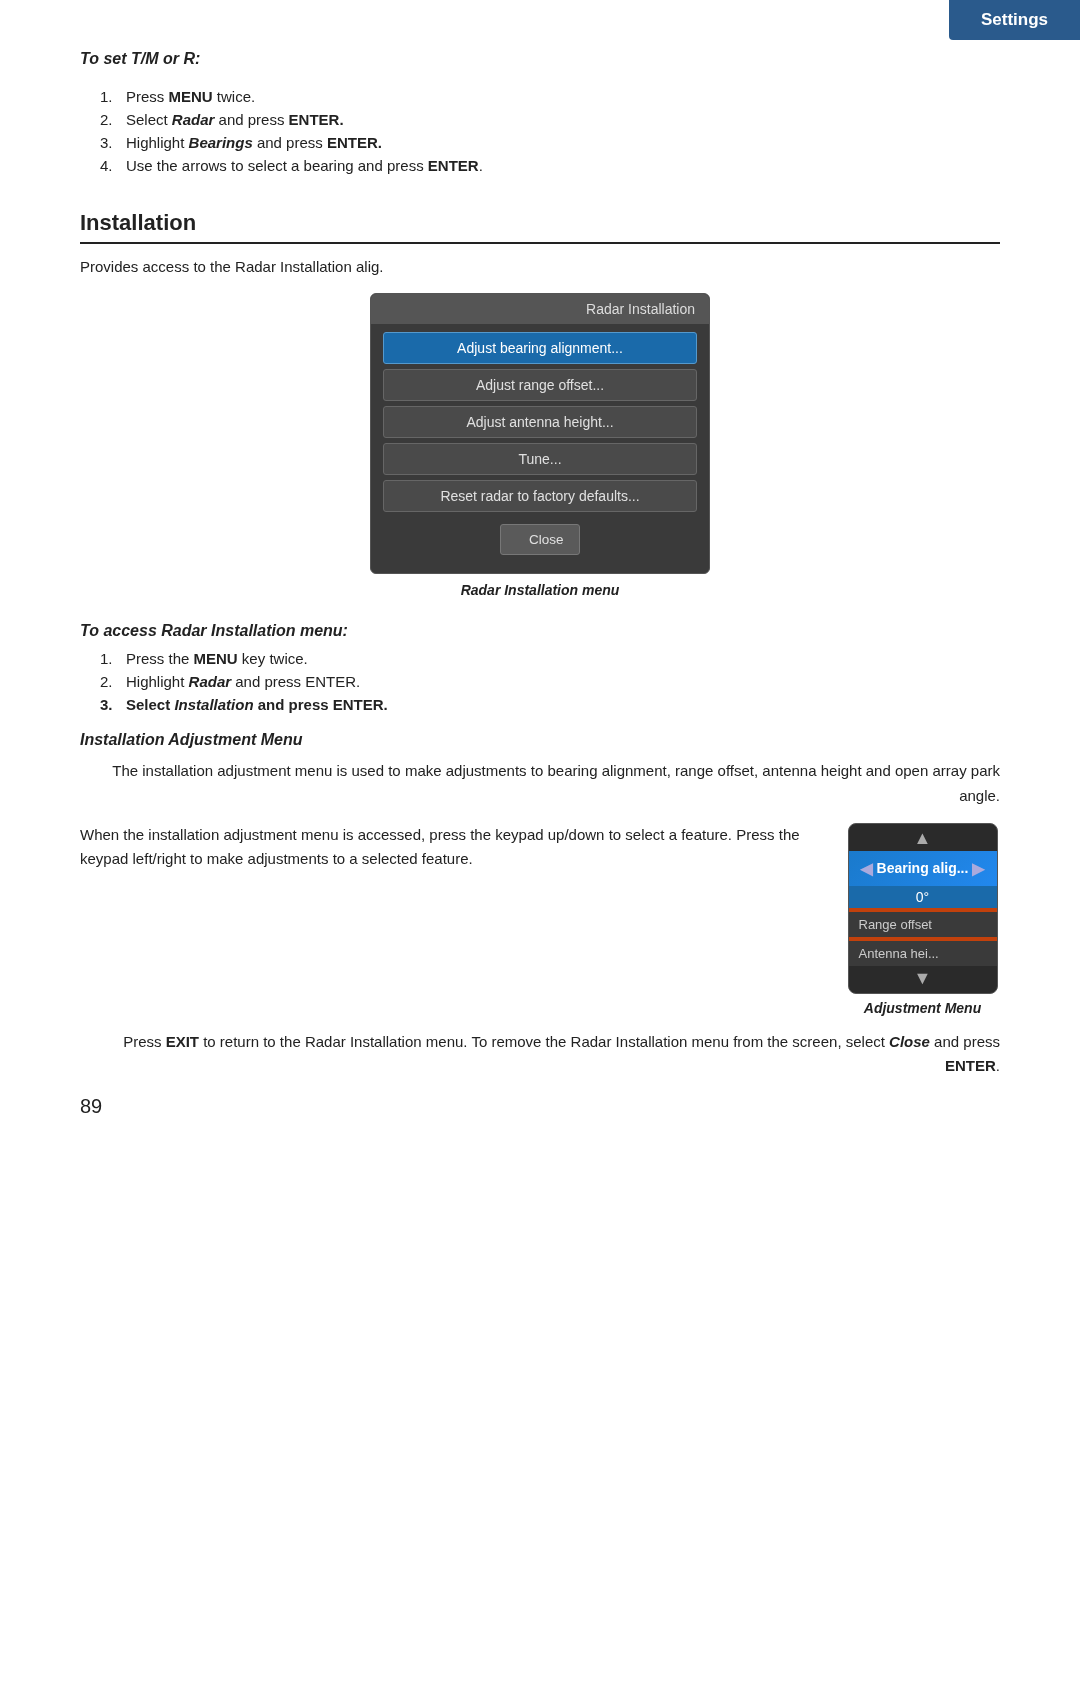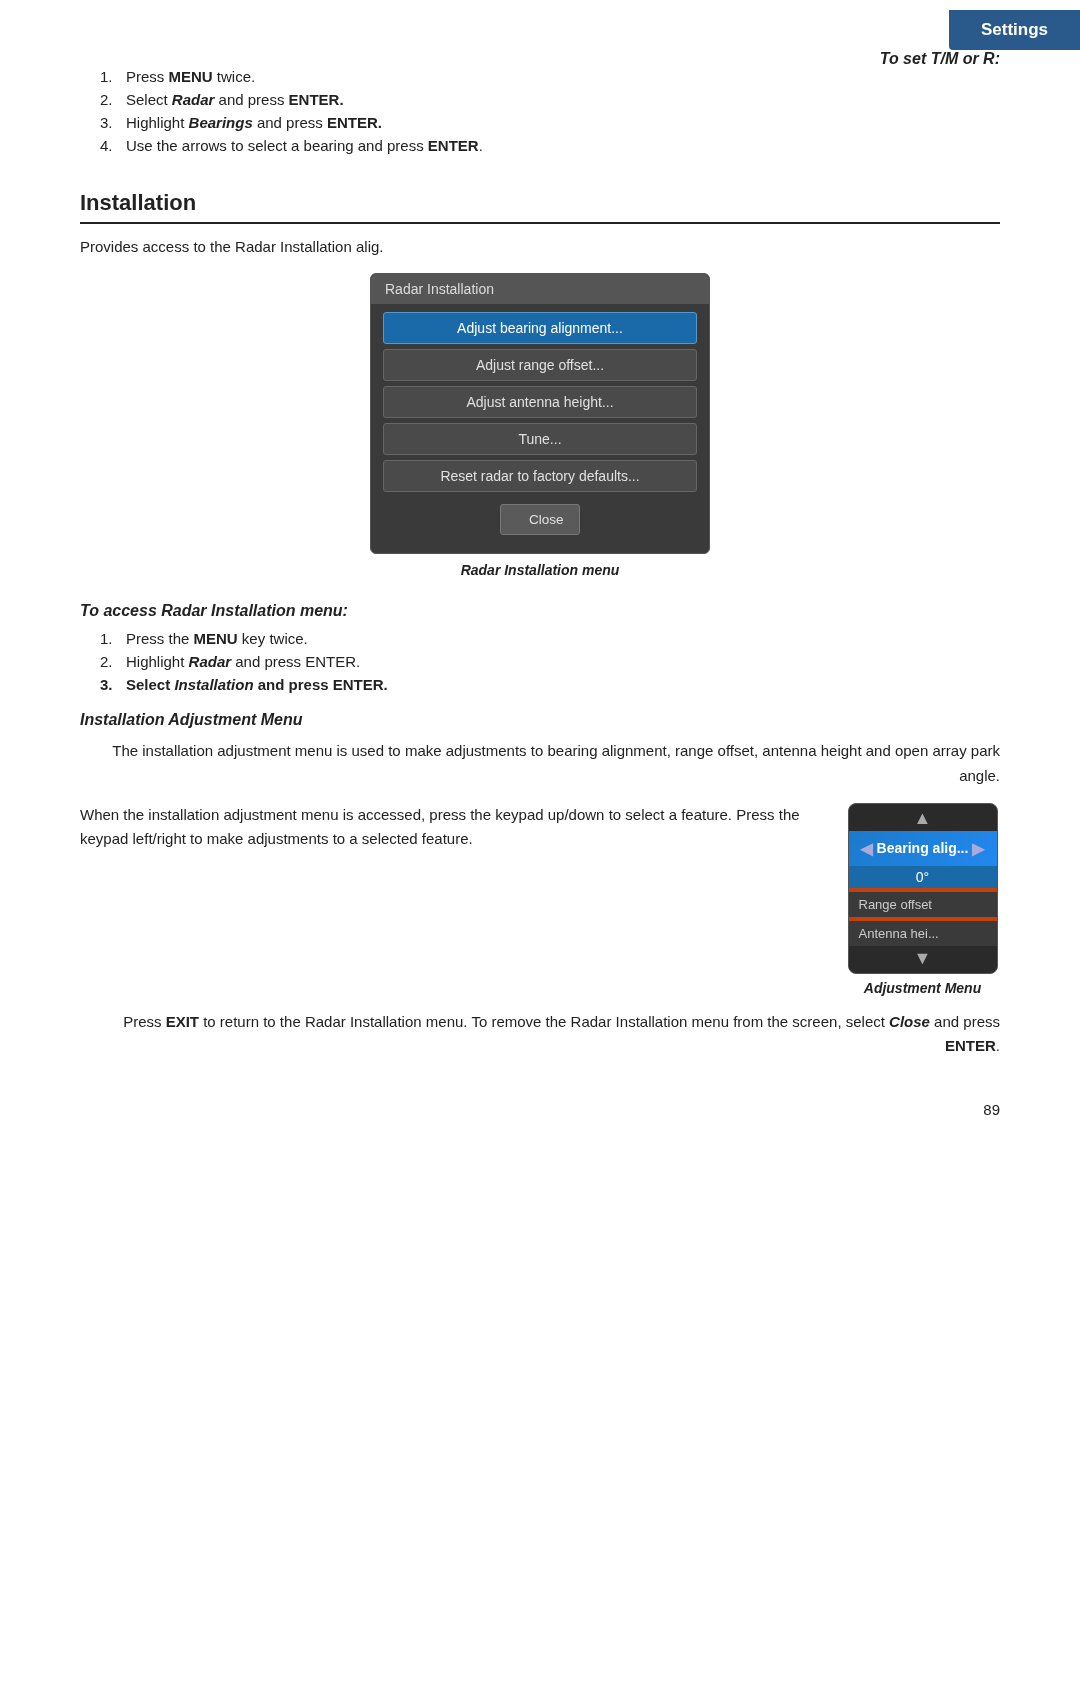--- a/index.html
+++ b/index.html
@@ -17,37 +17,35 @@
     .settings-tab {
       position: absolute;
       top: 0;
       right: 0;
       background: #2a5a8c;
       color: #fff;
       font-size: 17px;
       font-weight: bold;
       padding: 10px 32px;
       border-bottom-left-radius: 4px;
-      margin-top: 10px;
     }
 
     .page-content {
       padding: 50px 80px 60px 80px;
     }
 
     
     .set-tm-section {
       margin-bottom: 36px;
     }
     .set-tm-title {
       font-weight: bold;
       font-style: italic;
       font-size: 16px;
-      margin-bottom: 0;
-      text-align: right;
+      margin-bottom: 20px;
     }
     .numbered-list {
       list-style: none;
       padding-left: 20px;
     }
     .numbered-list li {
       margin-bottom: 6px;
       font-size: 15px;
       display: flex;
       align-items: flex-start;
@@ -88,21 +86,21 @@
       border-radius: 6px;
       overflow: hidden;
       width: 340px;
       border: 1px solid #555;
     }
     .radar-menu-title-bar {
       background: #555;
       color: #ddd;
       font-size: 14px;
       padding: 7px 14px;
-      text-align: left;
+      text-align: right;
     }
     .radar-menu-items {
       padding: 8px 12px;
       display: flex;
       flex-direction: column;
       gap: 5px;
     }
     .radar-menu-item {
       background: #4a4a4a;
       color: #e0e0e0;
@@ -251,23 +249,23 @@
 
     .para-text {
       font-size: 15px;
       line-height: 1.65;
       margin-bottom: 14px;
       text-align: right;
     }
 
     
     .page-number {
-      text-align: right;
-      font-size: 15px;
-      margin-top: 42px;
+      text-align: left;
+      font-size: 20px;
+      margin-top: 16px;
       color: #222;
     }
   </style>
 </head>
 <body>
 
 <div class="settings-tab">Settings</div>
 
 <div class="page-content">
 

